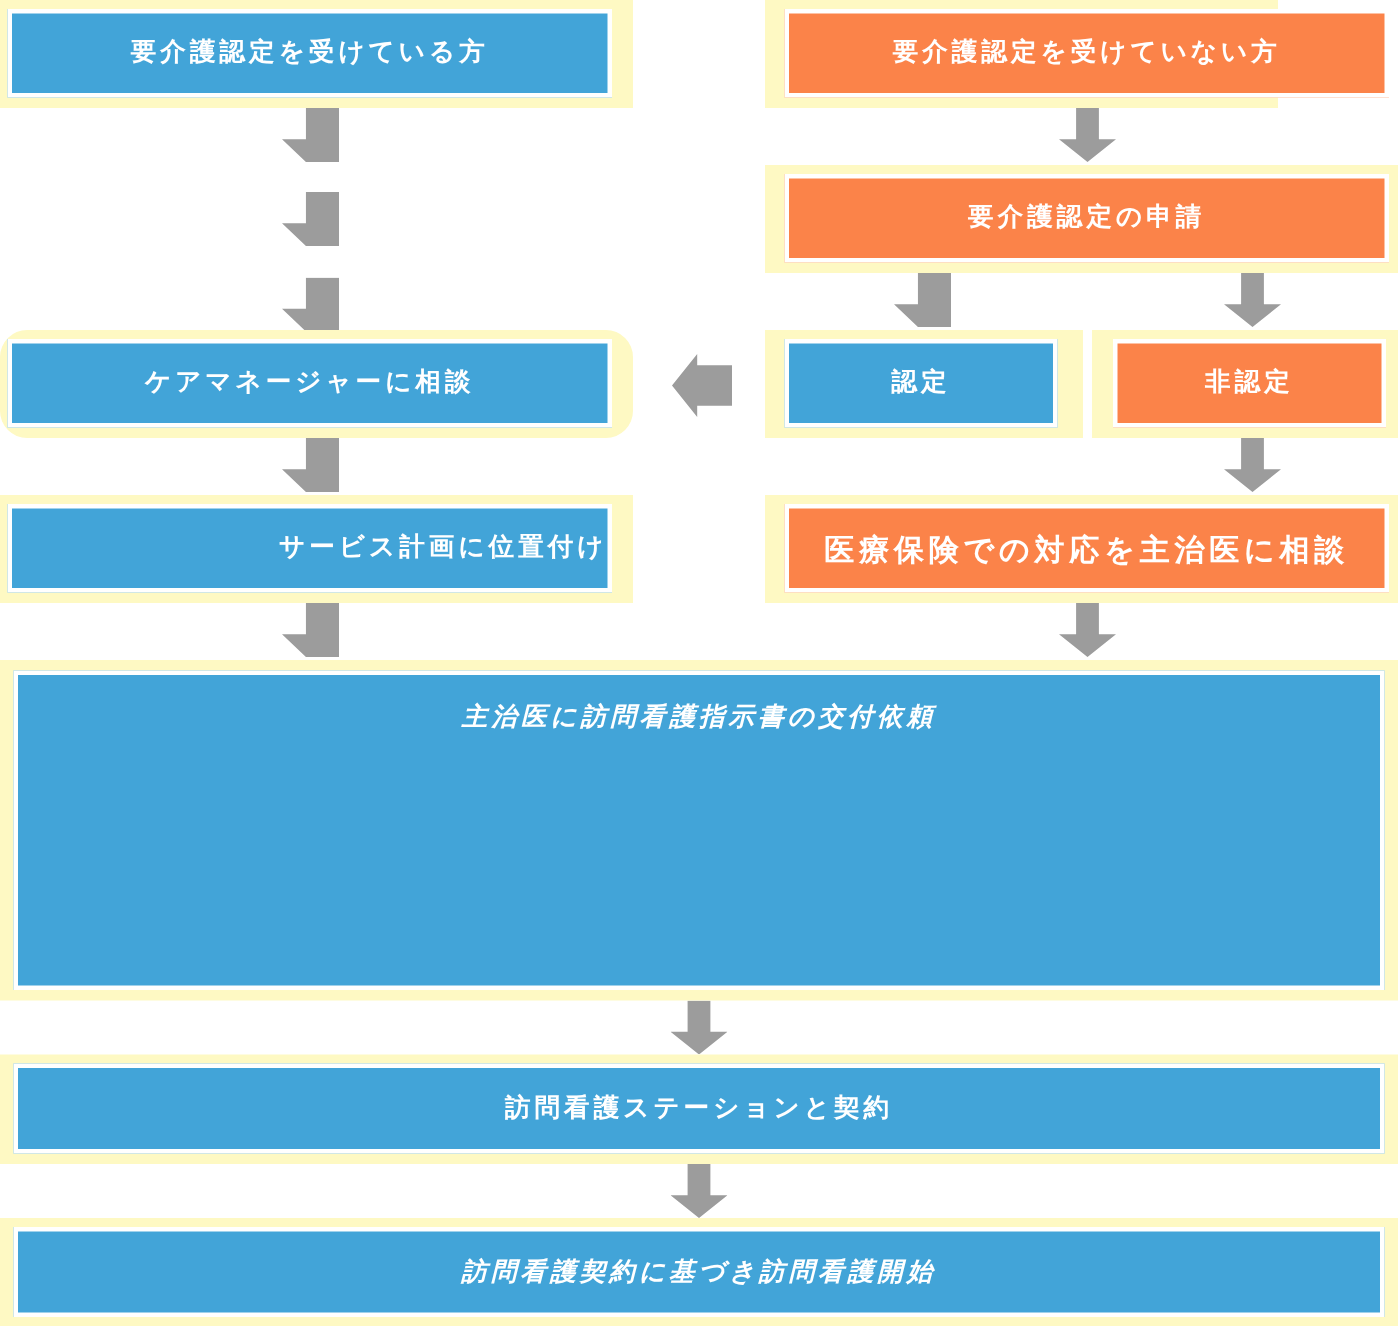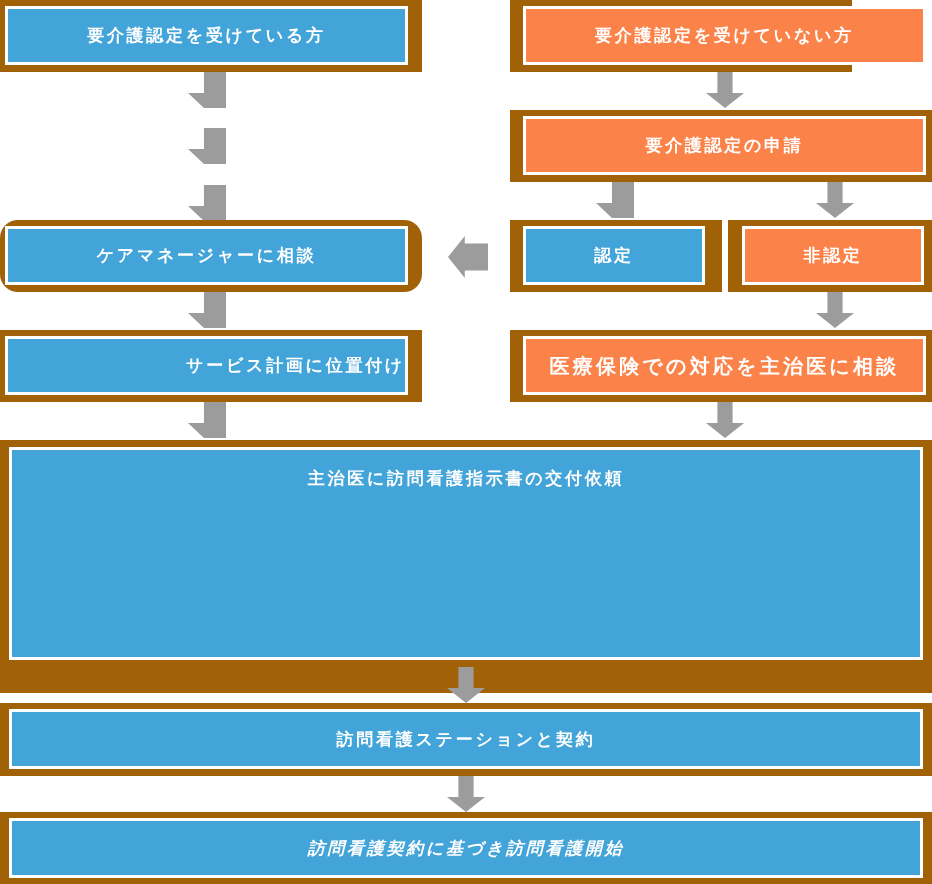--- a/index.html
+++ b/index.html
@@ -16,21 +16,21 @@
     position: relative;
     width: 932px;
     height: 884px;
     background: #ffffff;
     overflow: hidden;
   }
 
   
   .node {
     position: absolute;
-    background: #a16207;
+    background: #fef9c3;
     box-sizing: border-box;
     padding: 1px;
   }
   .node .card {
     position: absolute;
     box-sizing: border-box;
     border: 3px solid #ffffff;
     display: flex;
     align-items: center;
     justify-content: center;
@@ -134,21 +134,21 @@
 
   <div class="node" style="left:510px; top:330px; width:422px; height:72px;">
     <div class="card orange" style="left:13px; top:6px; width:403px; height:59px;">
       <span class="label sz-16">医療保険での対応を主治医に相談</span>
     </div>
   </div>
 
   <div class="arrow down-bend-left" style="left:188px; top:402px; width:38px; height:36px;"></div>
   <div class="arrow down-solid" style="left:706px; top:402px; width:38px; height:36px;"></div>
 
-  <div class="node" style="left:0px; top:440px; width:932px; height:253px;">
+  <div class="node" style="left:0px; top:440px; width:932px; height:227px;font-style:italic;">
     <div class="card blue top-text" style="left:9px; top:7px; width:914px; height:213px;">
       <span class="label sz-17">主治医に訪問看護指示書の交付依頼</span>
     </div>
   </div>
 
   <div class="arrow down-solid" style="left:447px; top:667px; width:38px; height:36px;"></div>
 
   <div class="node" style="left:0px; top:703px; width:932px; height:73px;">
     <div class="card blue" style="left:9px; top:6px; width:914px; height:60px;">
       <span class="label sz-17">訪問看護ステーションと契約</span>

